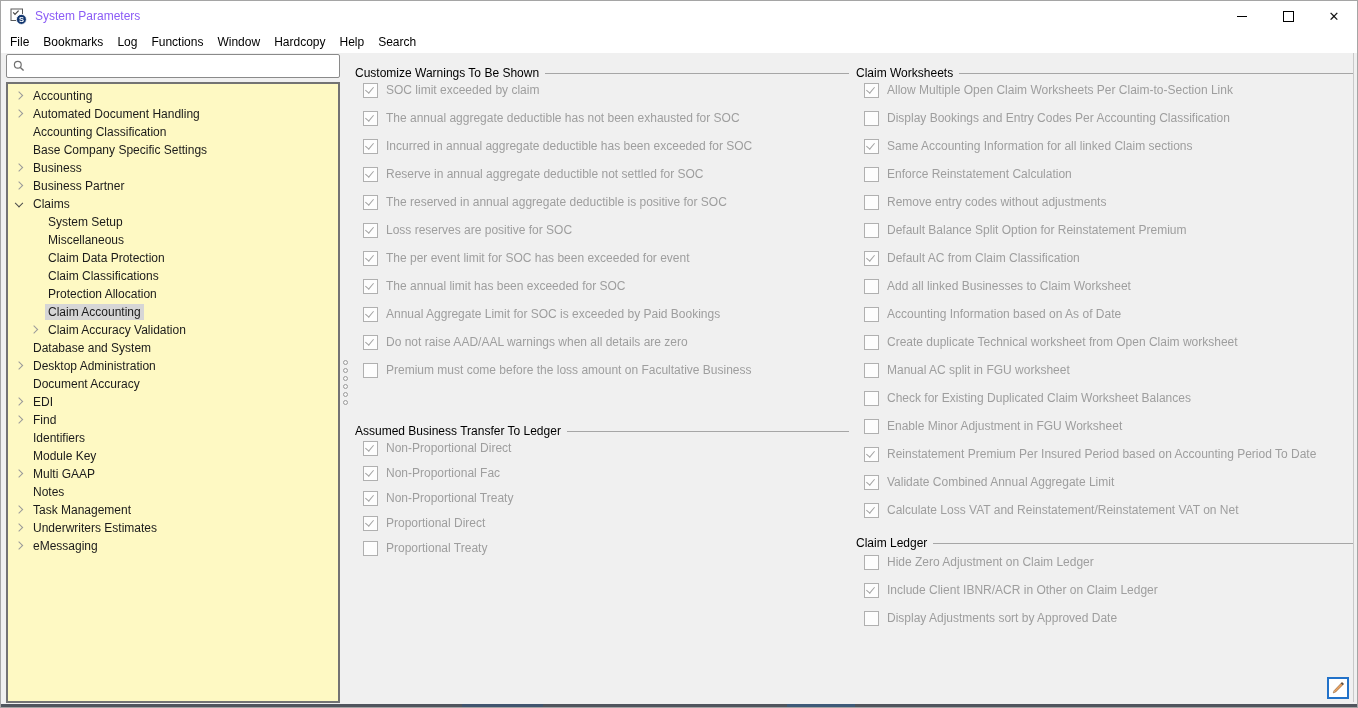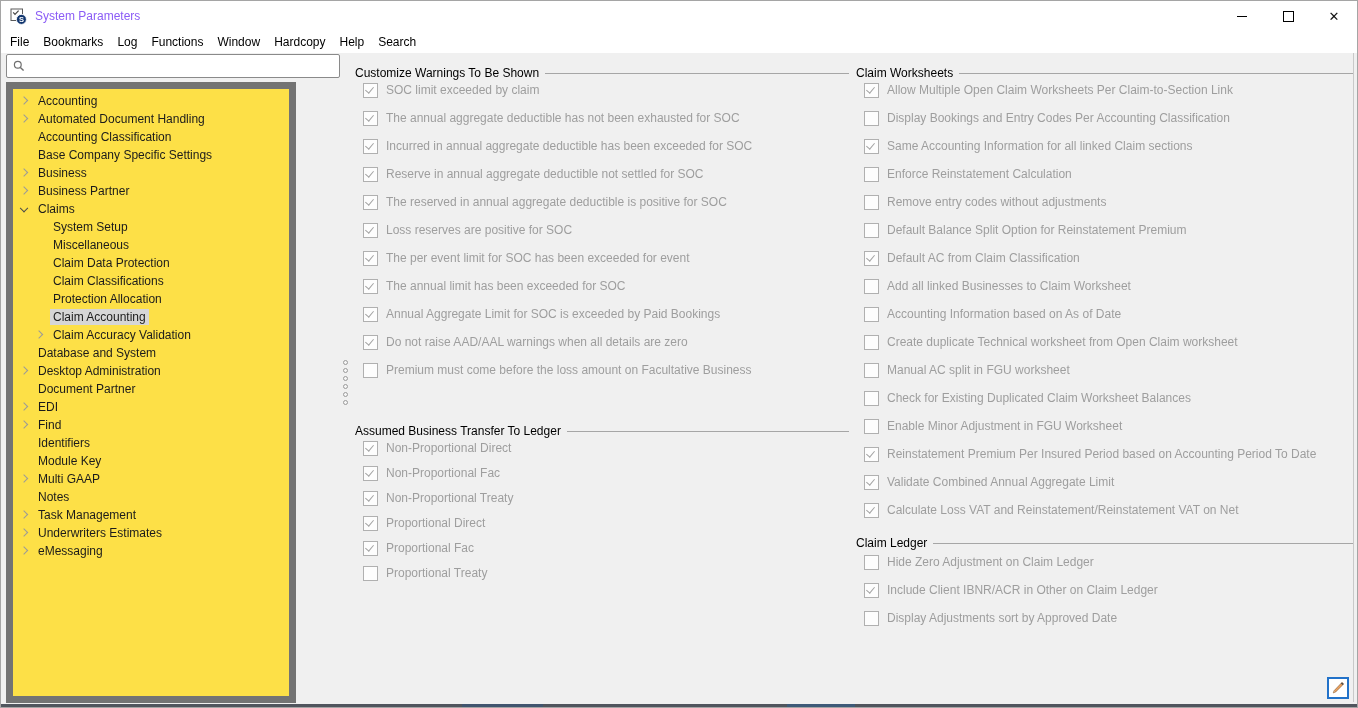--- a/index.html
+++ b/index.html
@@ -22,21 +22,21 @@
   .menubar{position:absolute;top:30px;left:0;right:0;height:22px;background:#fff;display:flex;align-items:center;padding-left:2px;}
   .menu-item{padding:3px 7px;color:#000;}
 
   
   .searchbox{position:absolute;left:5px;top:53px;width:334px;height:24px;background:#fff;border:1px solid #8a8a8a;
              border-radius:2px;box-sizing:border-box;display:flex;align-items:center;}
   .search-icon{margin-left:6px;width:12px;height:12px;flex:0 0 auto;}
   .searchbox input{border:none;outline:none;flex:1;height:18px;margin-left:4px;font:inherit;background:transparent;}
 
   
-  .treepanel{position:absolute;left:5px;top:81px;width:290px;height:621px;background:#fde047;border:7px solid #737373;
+  .treepanel{position:absolute;left:5px;top:81px;width:334px;height:621px;background:#fef9c3;border:2px solid #737373;
              box-sizing:border-box;padding-top:3px;overflow:hidden;}
   .tree-row{height:18px;display:flex;align-items:center;position:relative;padding-left:22px;color:#1b1b1b;}
   .tree-row.child{padding-left:37px;}
   .chev{position:absolute;left:8px;top:50%;width:5px;height:5px;border-right:1px solid #9a9a9a;border-bottom:1px solid #9a9a9a;visibility:hidden;}
   .tree-row.child .chev{left:23px;}
   .tree-row.collapsed .chev{visibility:visible;transform:translateY(-58%) rotate(-45deg);}
   .tree-row.expanded .chev{visibility:visible;transform:translateY(-62%) rotate(45deg);border-color:#4a4a4a;}
   .tree-label{padding:1px 3px;white-space:nowrap;}
   .tree-label.selected{background:#d6d6d6;}
 
@@ -169,21 +169,21 @@
         <span class="tree-label">Claim Accuracy Validation</span>
       </div>
       <div class="tree-row">
         <span class="tree-label">Database and System</span>
       </div>
       <div class="tree-row collapsed">
         <span class="chev"></span>
         <span class="tree-label">Desktop Administration</span>
       </div>
       <div class="tree-row">
-        <span class="tree-label">Document Partner</span>
+        <span class="tree-label">Document Accuracy</span>
       </div>
       <div class="tree-row collapsed">
         <span class="chev"></span>
         <span class="tree-label">EDI</span>
       </div>
       <div class="tree-row collapsed">
         <span class="chev"></span>
         <span class="tree-label">Find</span>
       </div>
       <div class="tree-row">
@@ -291,24 +291,20 @@
           </div>
           <div class="row">
             <span class="checkbox checked"></span>
             <span class="cb-label">Non-Proportional Treaty</span>
           </div>
           <div class="row">
             <span class="checkbox checked"></span>
             <span class="cb-label">Proportional Direct</span>
           </div>
           <div class="row">
-            <span class="checkbox checked"></span>
-            <span class="cb-label">Proportional Fac</span>
-          </div>
-          <div class="row">
             <span class="checkbox"></span>
             <span class="cb-label">Proportional Treaty</span>
           </div>
         </div>
       </div>
     </div>
   <div class="col col-right">
       <div class="group">
         <div class="group-header">
           <span class="group-title-text">Claim Worksheets</span>

